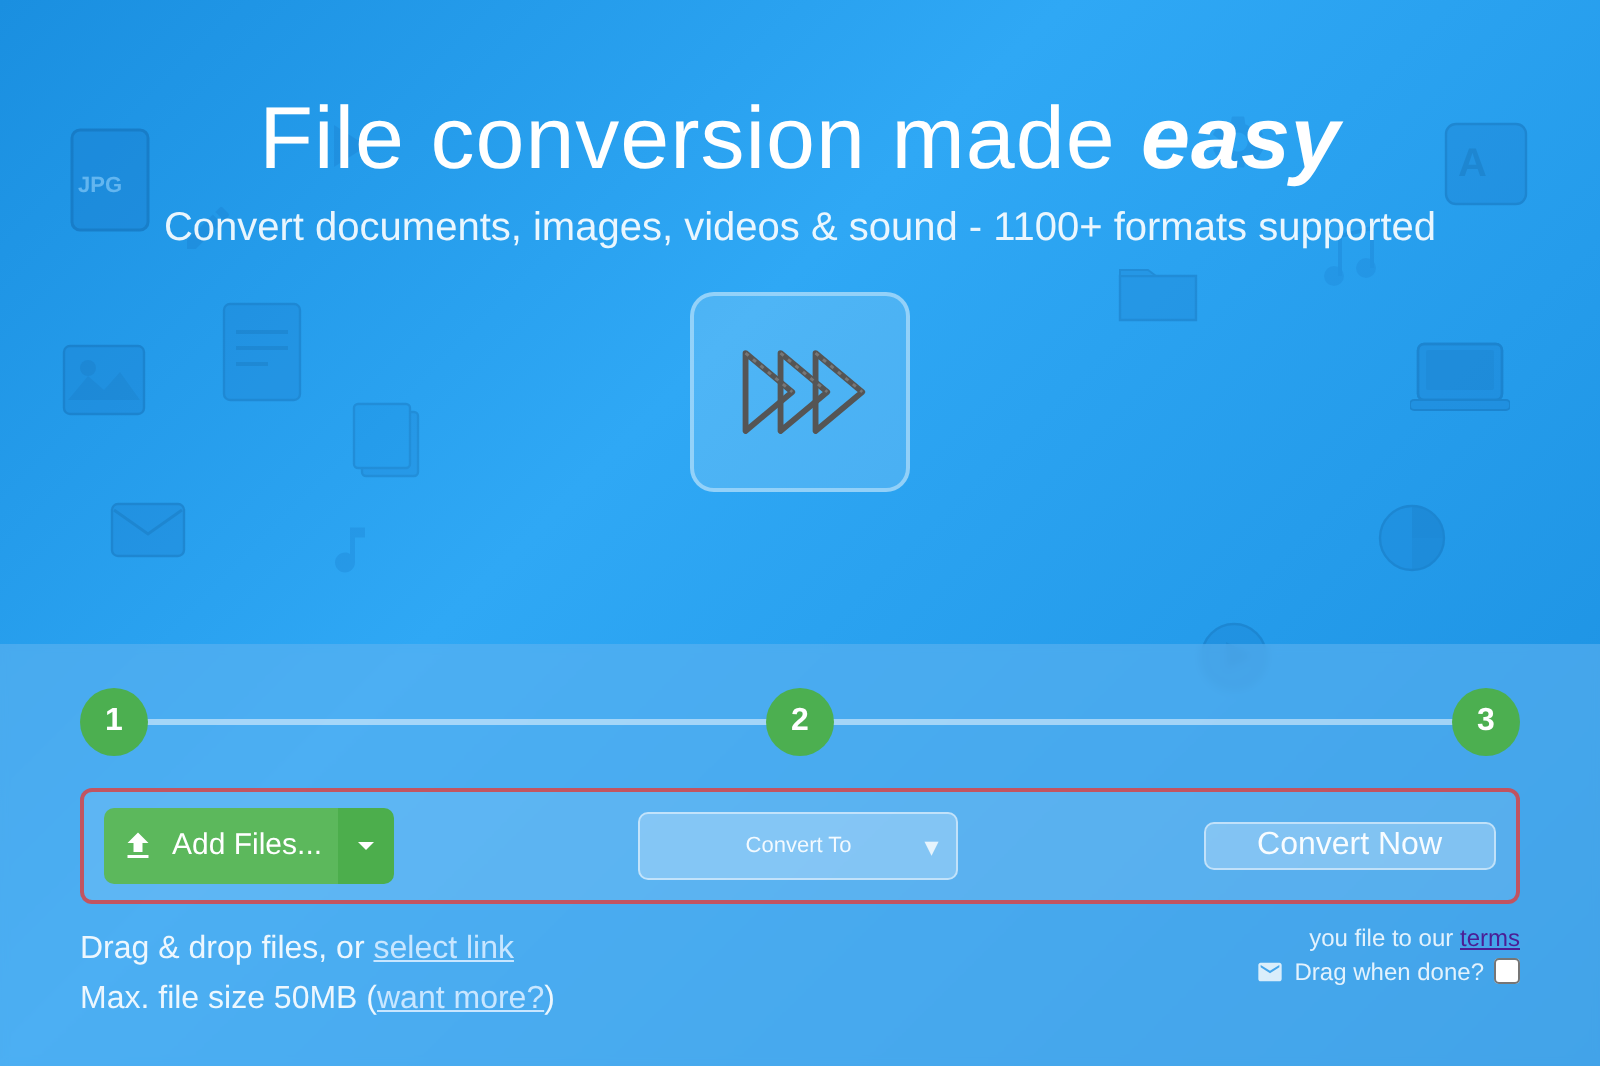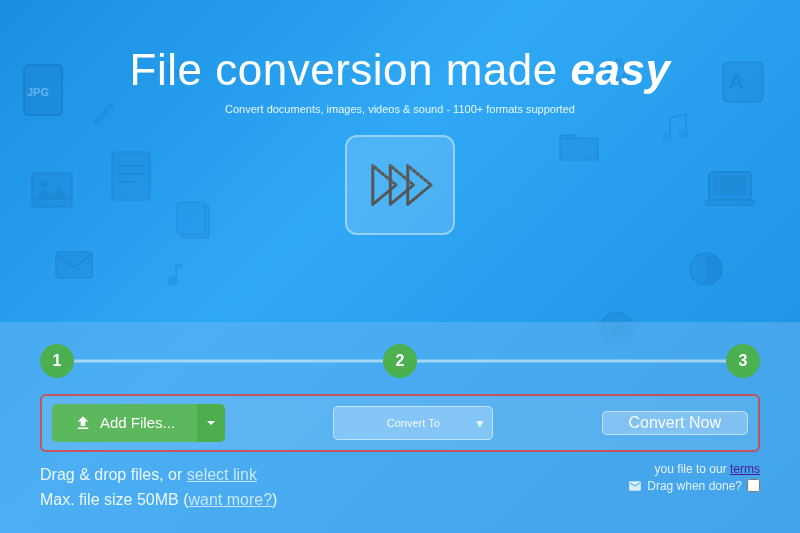--- a/index.html
+++ b/index.html
@@ -34,21 +34,21 @@
       letter-spacing: 0.5px;
       margin-bottom: 8px;
     }
 
     .hero-title strong {
       font-weight: 700;
       font-style: italic;
     }
 
     .hero-subtitle {
-      font-size: 11px;
+      font-size: 20px;
       color: rgba(255,255,255,0.9);
       margin-bottom: 20px;
     }
 
     
     .logo-container {
       display: flex;
       justify-content: center;
       margin: 10px 0 30px;
     }
@@ -138,21 +138,21 @@
       align-items: stretch;
       border-radius: 5px;
       overflow: hidden;
       flex-shrink: 0;
     }
 
     .add-files-btn {
       background: #5cb85c;
       color: white;
       border: none;
-      padding: 10px 22px;
+      padding: 10px 8px;
       font-size: 15px;
       cursor: pointer;
       display: flex;
       align-items: center;
       gap: 8px;
       font-weight: 500;
       white-space: nowrap;
     }
 
     .add-files-dropdown {
@@ -255,21 +255,21 @@
       margin-top: 3px;
       font-size: 12px;
       color: rgba(255,255,255,0.85);
     }
   </style>
 </head>
 <body>
 
 <div class="bg">
 
-  <div style="position:absolute;top:60px;left:23px;opacity:0.4;color:#0d6eaf;font-size:36px;">
+  <div style="position:absolute;top:60px;left:35px;opacity:0.4;color:#0d6eaf;font-size:36px;">
     <svg width="50" height="60" viewBox="0 0 50 60" fill="none">
       <rect width="38" height="50" x="1" y="5" rx="4" fill="#1a7ecf" stroke="#0d5a9e" stroke-width="1.5"></rect>
       <text x="4" y="36" font-size="11" fill="#c8e6ff" font-weight="bold">JPG</text>
     </svg>
   </div>
 
   <div style="position:absolute;top:100px;left:90px;opacity:0.35;color:#0d6eaf;">
     <svg width="28" height="28" viewBox="0 0 24 24" fill="#1a7ecf">
       <path d="M3 17.25V21h3.75L17.81 9.94l-3.75-3.75L3 17.25zM20.71 7.04a1 1 0 000-1.41l-2.34-2.34a1 1 0 00-1.41 0l-1.83 1.83 3.75 3.75 1.83-1.83z"></path>
     </svg>

